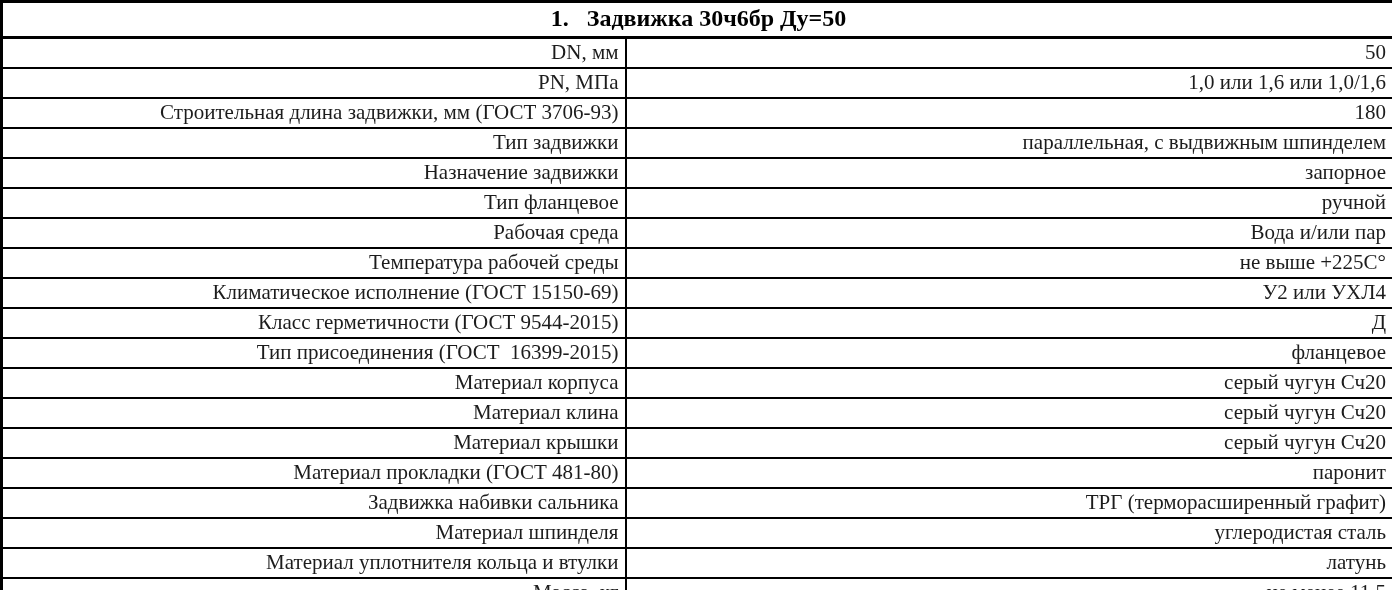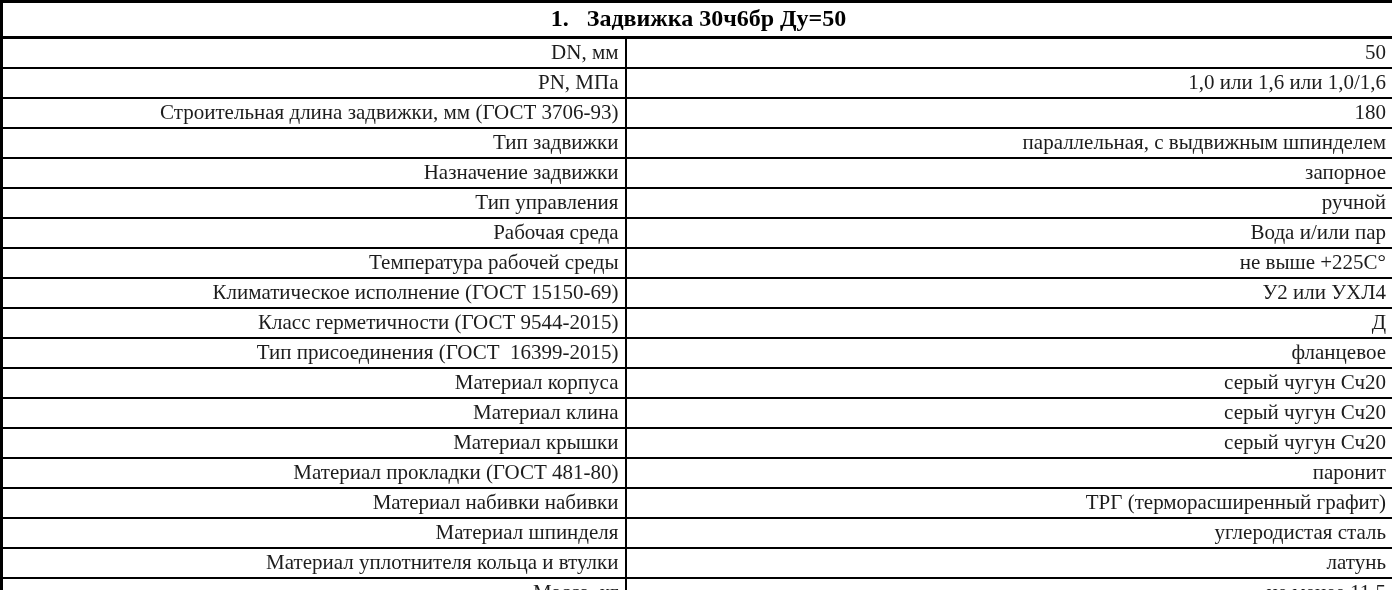--- a/index.html
+++ b/index.html
@@ -74,21 +74,21 @@
     </tr>
     <tr>
       <td class="param">Тип задвижки</td>
       <td class="value">параллельная, с выдвижным шпинделем</td>
     </tr>
     <tr>
       <td class="param">Назначение задвижки</td>
       <td class="value">запорное</td>
     </tr>
     <tr>
-      <td class="param">Тип управления</td>
+      <td class="param">Тип фланцевое</td>
       <td class="value">ручной</td>
     </tr>
     <tr>
       <td class="param">Рабочая среда</td>
       <td class="value">Вода и/или пар</td>
     </tr>
     <tr>
       <td class="param">Температура рабочей среды</td>
       <td class="value">не выше +225С°</td>
     </tr>
@@ -114,21 +114,21 @@
     </tr>
     <tr>
       <td class="param">Материал крышки</td>
       <td class="value">серый чугун Сч20</td>
     </tr>
     <tr>
       <td class="param">Материал прокладки (ГОСТ 481-80)</td>
       <td class="value">паронит</td>
     </tr>
     <tr>
-      <td class="param">Материал набивки набивки</td>
+      <td class="param">Задвижка набивки сальника</td>
       <td class="value">ТРГ (терморасширенный графит)</td>
     </tr>
     <tr>
       <td class="param">Материал шпинделя</td>
       <td class="value">углеродистая сталь</td>
     </tr>
     <tr>
       <td class="param">Материал уплотнителя кольца и втулки</td>
       <td class="value">латунь</td>
     </tr>

